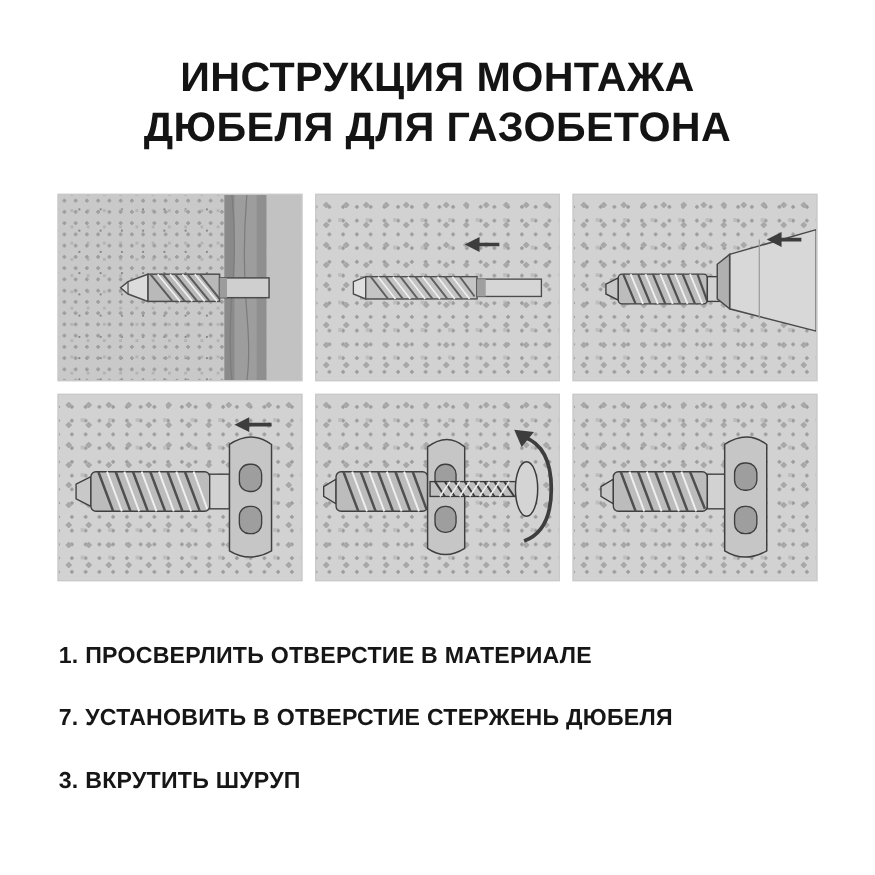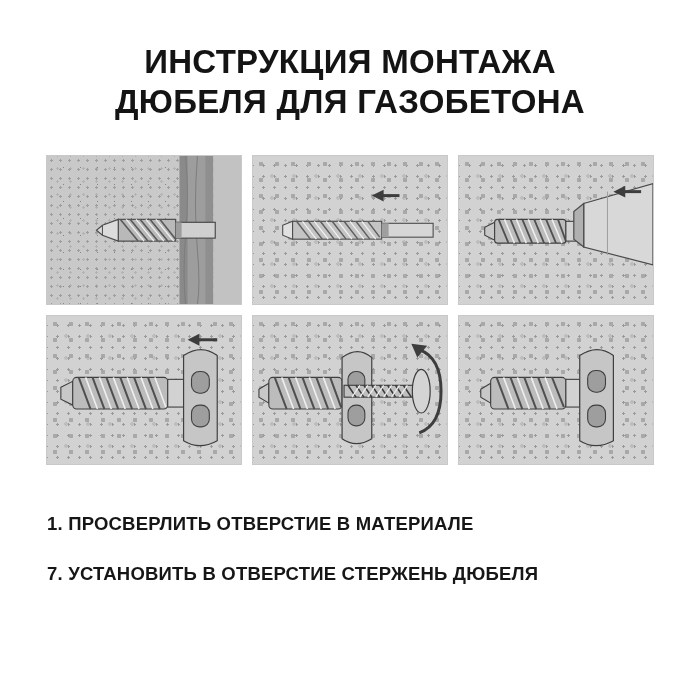--- a/index.html
+++ b/index.html
@@ -255,15 +255,16 @@
           <rect x="130" y="90" width="18" height="22" rx="8" fill="#9e9e9e" stroke="#3f3f3f" stroke-width="1.1"></rect>
         </g>
       </svg>
     </div>
 
   </div>
 
   <div class="steps">
     <div class="step">1. ПРОСВЕРЛИТЬ ОТВЕРСТИЕ В МАТЕРИАЛЕ</div>
     <div class="step">7. УСТАНОВИТЬ В ОТВЕРСТИЕ СТЕРЖЕНЬ ДЮБЕЛЯ</div>
+    <div class="step">3. ВКРУТИТЬ ШУРУП</div>
   </div>
 
 </div>
 
 </body></html>

